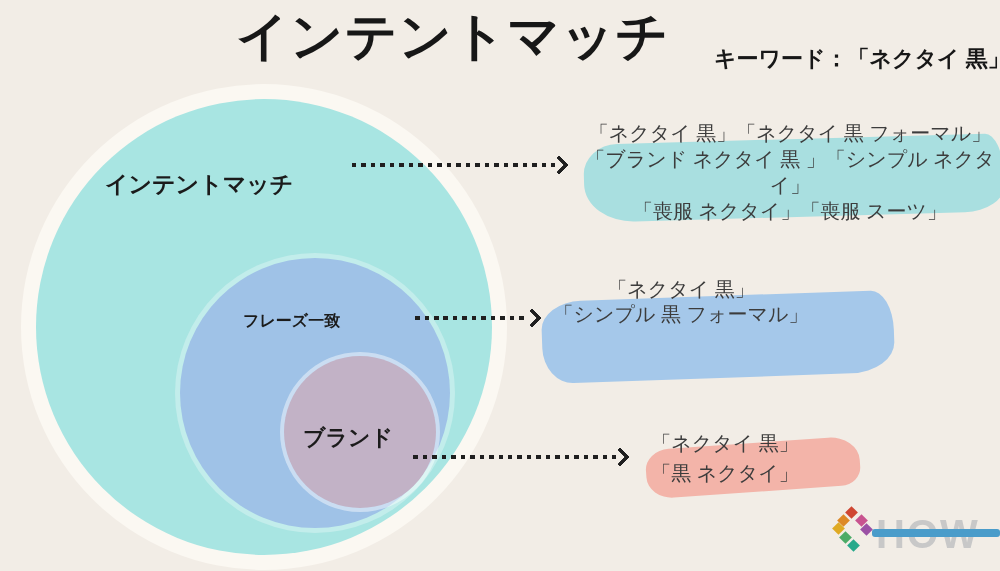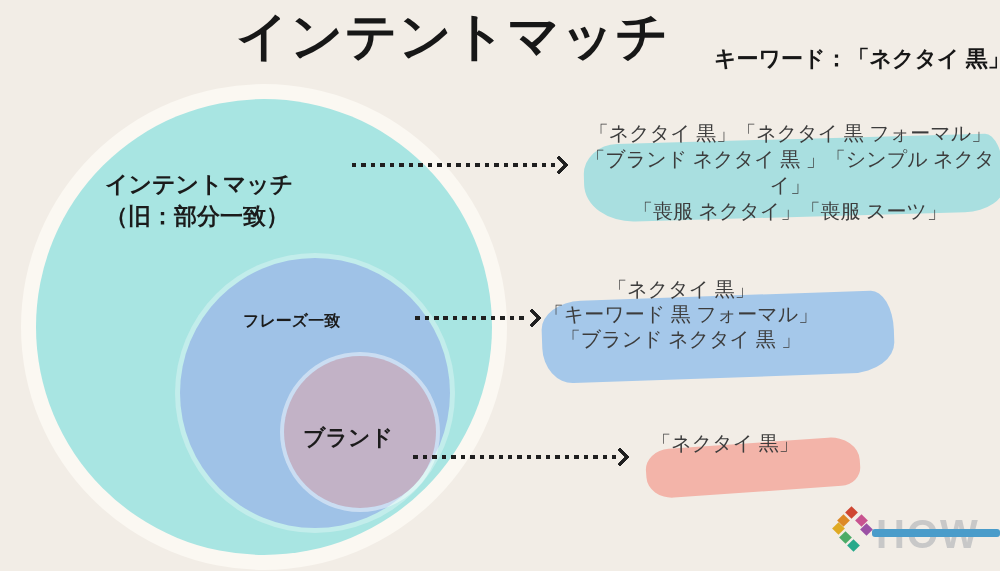--- a/index.html
+++ b/index.html
@@ -72,21 +72,20 @@
 <div class="subtitle">キーワード：「ネクタイ 黒」</div>
 
 <div>
   <div class="circle" id="ring"></div>
   <div class="circle" id="c-intent" style="background-color: rgb(168, 229, 226);"></div>
   <div class="circle" id="c-phrase" style="background-color: rgb(159, 194, 231);"></div>
   <div class="circle" id="c-exact" style="background-color: rgb(194, 178, 198);"></div>
 
   <div class="label" id="lbl-intent">
     <div>インテントマッチ</div>
-    <div>（旧：部分一致）</div>
   </div>
   <div class="label" id="lbl-phrase">フレーズ一致</div>
   <div class="label" id="lbl-exact">ブランド</div>
 </div>
 
 <div class="arrow" id="arrow-intent">
   <div class="arrow-line"></div>
   <span class="arrow-head"></span>
 </div>
 <div class="arrow" id="arrow-phrase">
@@ -102,25 +101,25 @@
 <div class="highlight" id="hl-phrase" style="background-color: rgb(165, 200, 234);"></div>
 <div class="highlight" id="hl-exact" style="background-color: rgb(243, 180, 169);"></div>
 
 <div class="examples" id="ex-intent">
   <div>「ネクタイ 黒」「ネクタイ 黒 フォーマル」</div>
   <div>「ブランド ネクタイ 黒 」「シンプル ネクタイ」</div>
   <div>「喪服 ネクタイ」「喪服 スーツ」</div>
 </div>
 <div class="examples" id="ex-phrase">
   <div>「ネクタイ 黒」</div>
-  <div>「キーワード 黒 フォーマル」</div>
-  <div>「ブランド ネクタイ 黒 」</div>
+  <div>「シンプル 黒 フォーマル」</div>
 </div>
 <div class="examples" id="ex-exact">
   <div>「ネクタイ 黒」</div>
+  <div>「黒 ネクタイ」</div>
 </div>
 
 <div id="logo">
   <span class="dm dm1" style="background-color: rgb(207, 70, 50);"></span>
   <span class="dm dm2" style="background-color: rgb(221, 137, 38);"></span>
   <span class="dm dm3" style="background-color: rgb(200, 83, 143);"></span>
   <span class="dm dm4" style="background-color: rgb(223, 170, 36);"></span>
   <span class="dm dm5" style="background-color: rgb(155, 81, 165);"></span>
   <span class="dm dm6" style="background-color: rgb(76, 171, 103);"></span>
   <span class="dm dm7" style="background-color: rgb(39, 169, 139);"></span>

